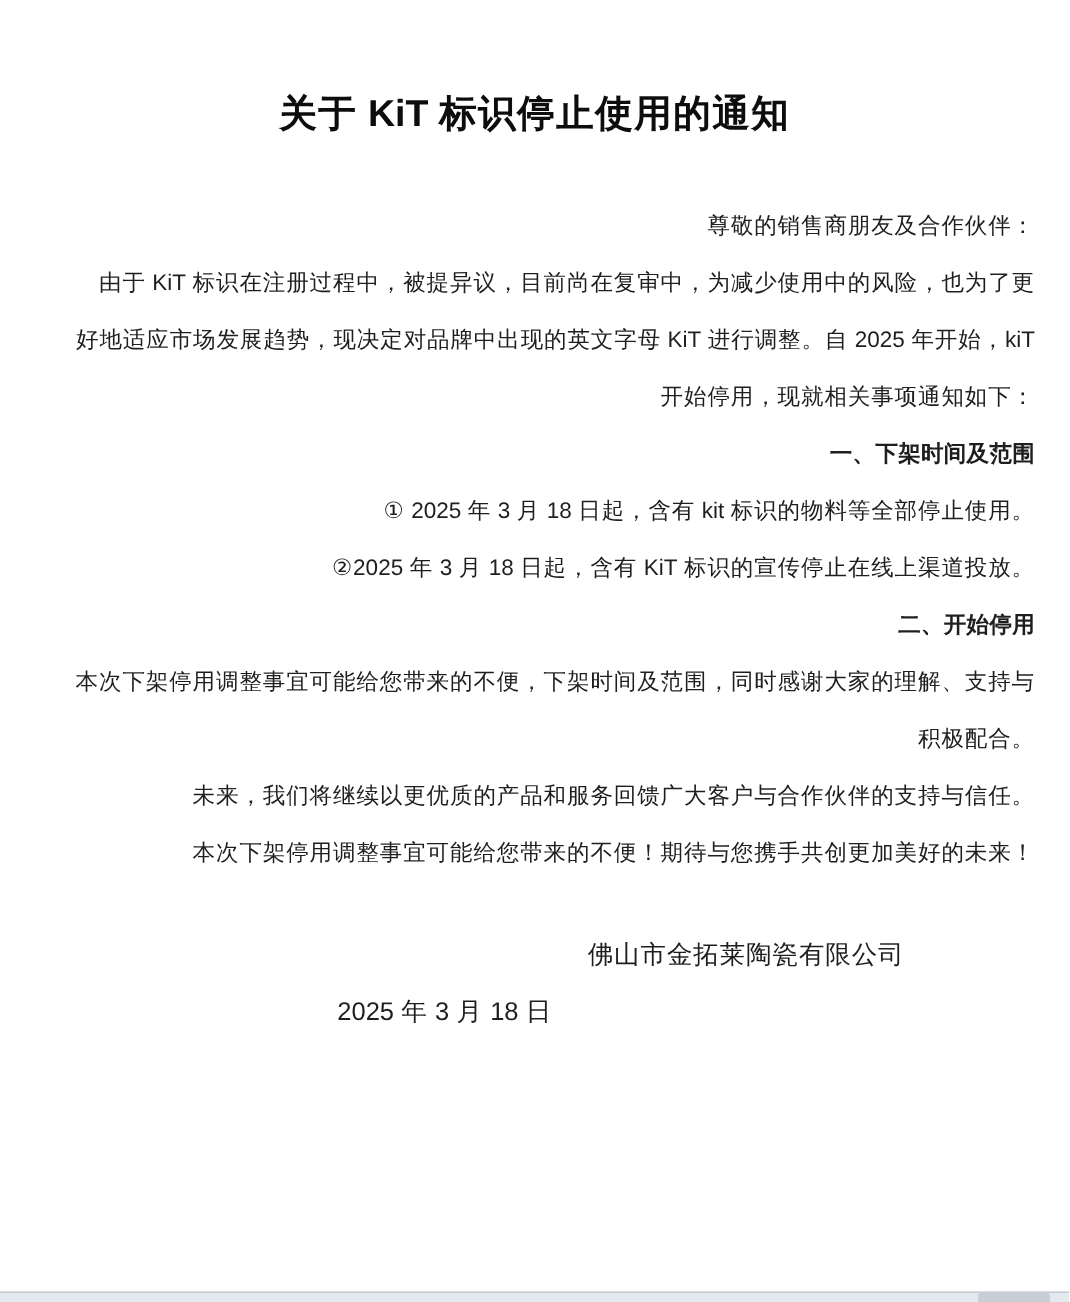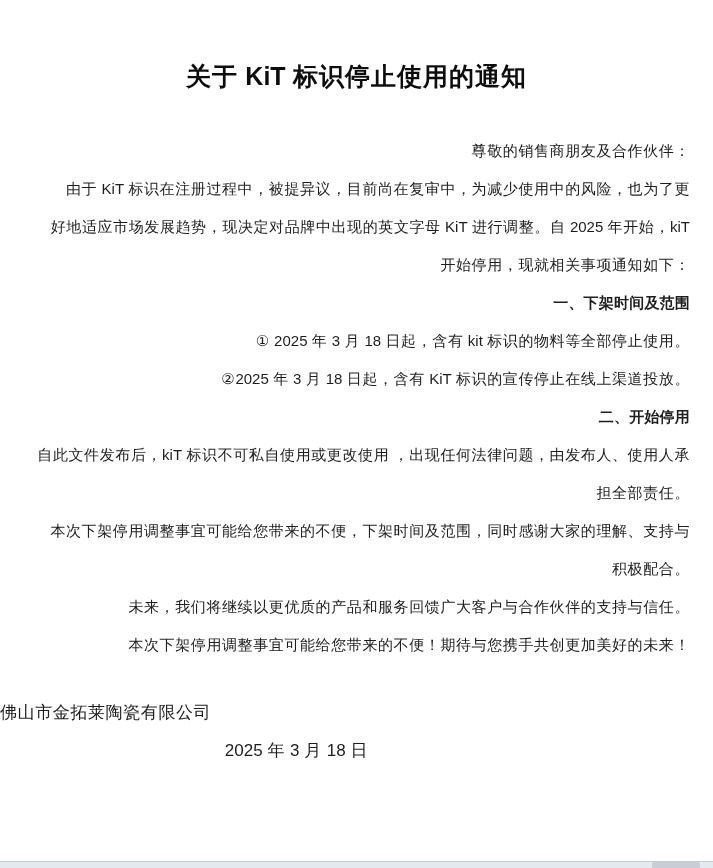--- a/index.html
+++ b/index.html
@@ -39,21 +39,21 @@
     font-weight: 700;
     letter-spacing: 0.2px;
     text-align: left;
   }
   .signature {
     margin-top: 30px;
     font-size: 17px;
     line-height: 38px;
     letter-spacing: 0.6px;
   }
-  .sig-company { padding-right: 46px; margin: 0; }
+  .sig-company { text-align: right; padding-right: 110px; margin: 0; }
   .sig-date    { text-align: center; padding-right: 120px; margin: 0; }
   
   .lat { font-family: "Liberation Sans", "DejaVu Sans", sans-serif; letter-spacing: 0; }
   
   .bottom-bar {
     position: absolute;
     left: 0;
     bottom: 0;
     width: 100%;
     height: 7px;
@@ -85,21 +85,20 @@
     <p class="p-indent cjk">由于 <span class="lat">KiT</span> 标识在注册过程中，被提异议，目前尚在复审中，为减少使用中的风险，也为了更好地适应市场发展趋势，现决定对品牌中出现的英文字母 <span class="lat">KiT</span> 进行调整。自 <span class="lat">2025</span> 年开始，<span class="lat">kiT</span> 开始停用，现就相关事项通知如下：</p>
 
     <p class="section-heading cjk">一、下架时间及范围</p>
 
     <p class="cjk">① <span class="lat">2025</span> 年 <span class="lat">3</span> 月 <span class="lat">18</span> 日起，含有 <span class="lat">kit</span> 标识的物料等全部停止使用。</p>
 
     <p class="cjk">②<span class="lat">2025</span> 年 <span class="lat">3</span> 月 <span class="lat">18</span> 日起，含有 <span class="lat">KiT</span> 标识的宣传停止在线上渠道投放。</p>
 
     <p class="section-heading cjk">二、开始停用</p>
 
-    <p class="cjk">自此文件发布后，<span class="lat">kiT</span> 标识不可私自使用或更改使用 ，出现任何法律问题，由发布人、使用人承担全部责任。</p>
 
     <p class="cjk">本次下架停用调整事宜可能给您带来的不便，下架时间及范围，同时感谢大家的理解、支持与积极配合。</p>
 
     <p class="cjk">未来，我们将继续以更优质的产品和服务回馈广大客户与合作伙伴的支持与信任。</p>
 
     <p class="cjk">本次下架停用调整事宜可能给您带来的不便！期待与您携手共创更加美好的未来！</p>
   </div>
 
   <div class="signature">
     <p class="sig-company cjk">佛山市金拓莱陶瓷有限公司</p>

